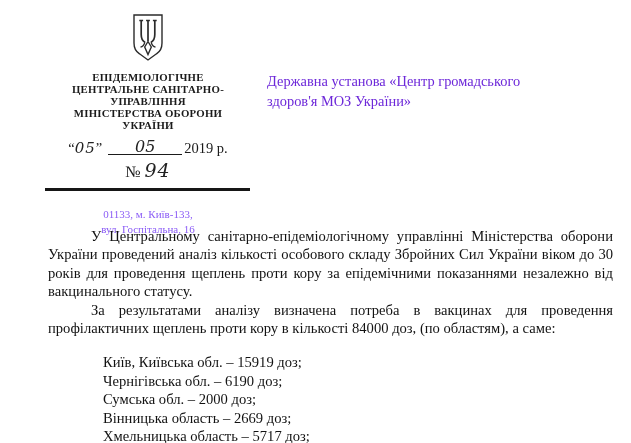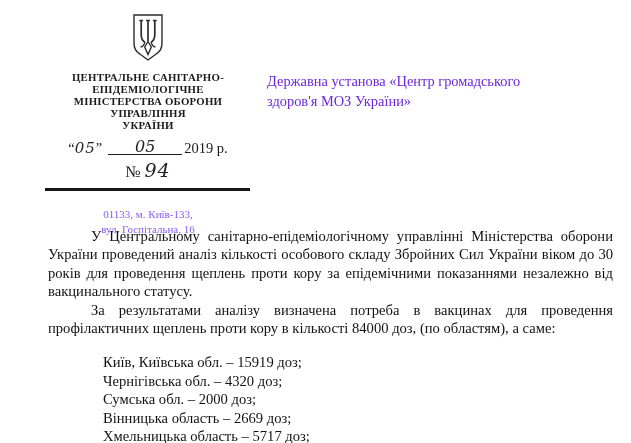--- a/index.html
+++ b/index.html
@@ -112,24 +112,24 @@
       <path d="M2 2 H30 V30 Q30 37.5 24.5 40.8 L16 47 L7.5 40.8 Q2 37.5 2 30 Z" fill="none" stroke="#2b2b2b" stroke-width="1.4"></path>
       <path d="M9.2 7.5 V21.5 Q9.2 27.5 13.2 29.5" fill="none" stroke="#2b2b2b" stroke-width="1.7"></path>
       <path d="M22.8 7.5 V21.5 Q22.8 27.5 18.8 29.5" fill="none" stroke="#2b2b2b" stroke-width="1.7"></path>
       <path d="M16 7.5 V28" fill="none" stroke="#2b2b2b" stroke-width="1.7"></path>
       <path d="M7.3 7.5 h3.8 M14.1 7.5 h3.8 M20.9 7.5 h3.8" stroke="#2b2b2b" stroke-width="1.3"></path>
       <path d="M16 28.5 L19.3 34 L16 41.5 L12.7 34 Z" fill="none" stroke="#2b2b2b" stroke-width="1.4"></path>
       <path d="M12.8 29.5 Q11.5 33.5 8.5 34.2 M19.2 29.5 Q20.5 33.5 23.5 34.2" fill="none" stroke="#2b2b2b" stroke-width="1.3"></path>
     </svg>
 
     <div class="org">
+      <div>ЕПІДЕМІОЛОГІЧНЕ</div>
       <div>ЦЕНТРАЛЬНЕ САНІТАРНО-</div>
-      <div>ЕПІДЕМІОЛОГІЧНЕ</div>
+      <div>УПРАВЛІННЯ</div>
       <div>МІНІСТЕРСТВА ОБОРОНИ</div>
-      <div>УПРАВЛІННЯ</div>
       <div>УКРАЇНИ</div>
     </div>
 
     <div class="date-row">
       <span>“</span><span class="hand day-hand">05</span><span>”</span><span class="month-slot"><span class="hand">05</span></span><span>2019 р.</span>
     </div>
 
     <div class="num-row">
       <span>№</span>
       <span class="hand num-hand">94</span>
@@ -146,20 +146,20 @@
   <div class="recipient">
     <div>Державна установа «Центр громадського</div>
     <div>здоров'я МОЗ України»</div>
   </div>
 
   <div class="doc-body">
     <p class="para">У Центральному санітарно-епідеміологічному управлінні Міністерства оборони України проведений аналіз кількості особового складу Збройних Сил України віком до 30 років для проведення щеплень проти кору за епідемічними показаннями незалежно від вакцинального статусу.</p>
     <p class="para">За результатами аналізу визначена потреба в вакцинах для проведення профілактичних щеплень проти кору в кількості 84000 доз, (по областям), а саме:</p>
     <div class="region-list">
       <div class="region-item">Київ, Київська обл. – 15919 доз;</div>
-      <div class="region-item">Чернігівська обл. – 4320 доз;</div>
+      <div class="region-item">Чернігівська обл. – 6190 доз;</div>
       <div class="region-item">Сумська обл. – 2000 доз;</div>
       <div class="region-item">Вінницька область – 2669 доз;</div>
       <div class="region-item">Хмельницька область – 5717 доз;</div>
     </div>
   </div>
 
 </div>
 
 </body></html>

